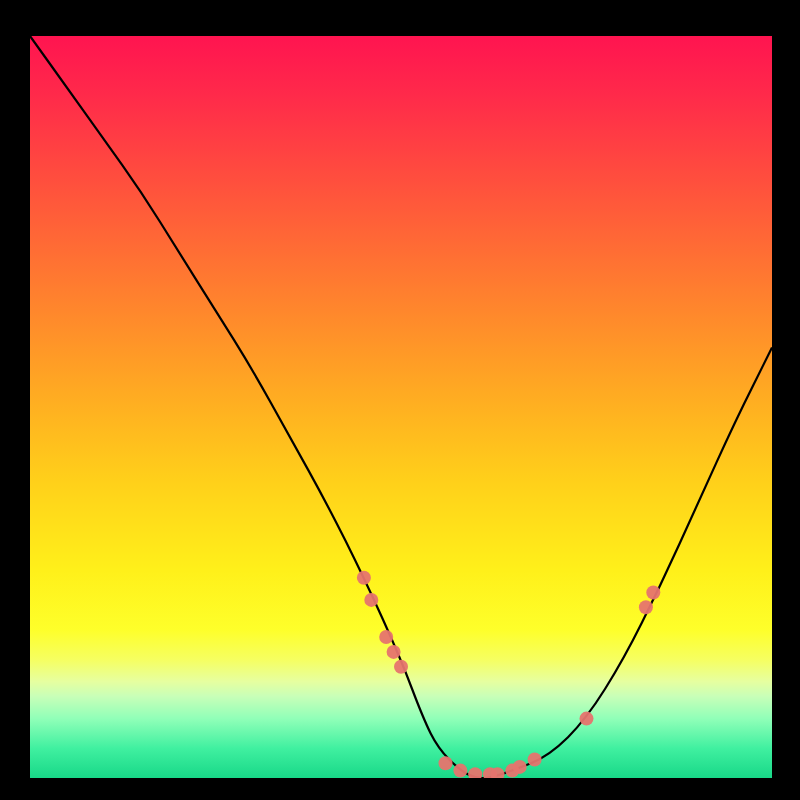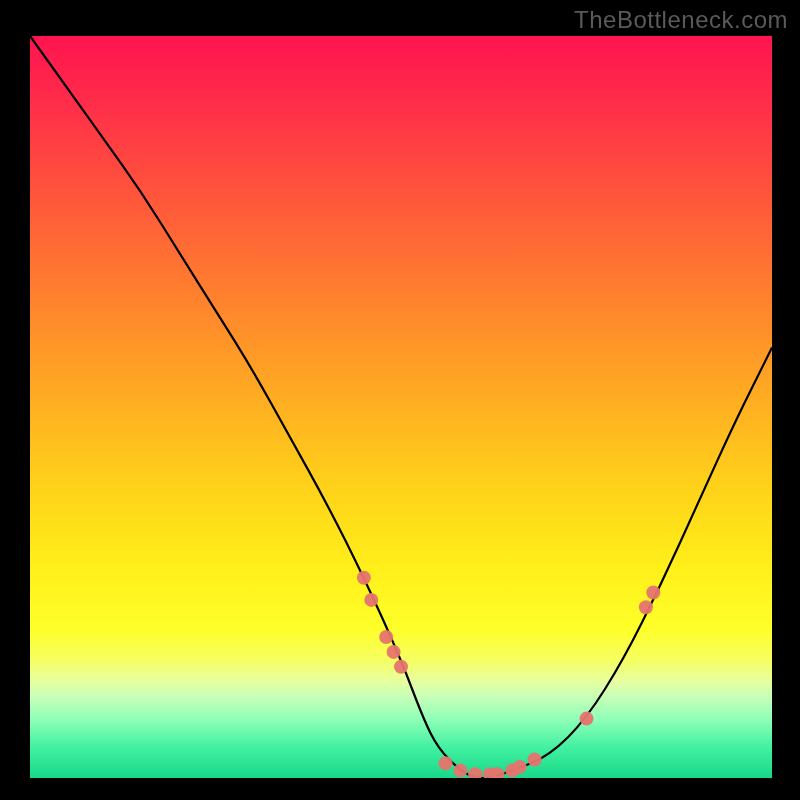--- a/index.html
+++ b/index.html
@@ -59,21 +59,20 @@
     left: 0; top: 0;
     width: 100%;
     height: 100%;
     overflow: visible;
   }
 </style>
 </head>
 <body>
 
 <div class="frame">
-  <div class="watermark">TheBottleneck.com</div>
   <div class="plot">
     <svg class="curve" viewBox="0 0 742 742" preserveAspectRatio="none">
       <g id="curve-group">
           <path d="M 0.0 0.0 Q 0.0 0.0 18.6 26.0 Q 37.1 51.9 55.7 77.9 Q 74.2 103.9 92.8 129.8 Q 111.3 155.8 129.8 185.5 Q 148.4 215.2 166.9 244.9 Q 185.5 274.5 204.1 304.2 Q 222.6 333.9 241.1 367.3 Q 259.7 400.7 278.3 434.1 Q 296.8 467.5 315.4 504.6 Q 333.9 541.7 352.5 582.5 Q 371.0 623.3 382.1 653.0 Q 393.3 682.6 400.7 697.5 Q 408.1 712.3 419.2 723.5 Q 430.4 734.6 437.8 738.3 Q 445.2 742.0 452.6 742.0 Q 460.0 742.0 471.2 738.3 Q 482.3 734.6 500.9 727.2 Q 519.4 719.7 538.0 701.2 Q 556.5 682.6 575.0 653.0 Q 593.6 623.3 612.1 586.2 Q 630.7 549.1 649.3 508.3 Q 667.8 467.5 686.4 426.6 Q 704.9 385.8 723.5 348.7 L 742.0 311.6" fill="none" stroke="#000" stroke-width="2.2"></path>
         </g>
       <g id="marker-group">
           <circle cx="333.9" cy="541.7" r="7" fill="#e6746e" fill-opacity="0.95"></circle>
           <circle cx="341.3" cy="563.9" r="7" fill="#e6746e" fill-opacity="0.95"></circle>
           <circle cx="356.2" cy="601.0" r="7" fill="#e6746e" fill-opacity="0.95"></circle>
           <circle cx="363.6" cy="615.9" r="7" fill="#e6746e" fill-opacity="0.95"></circle>

